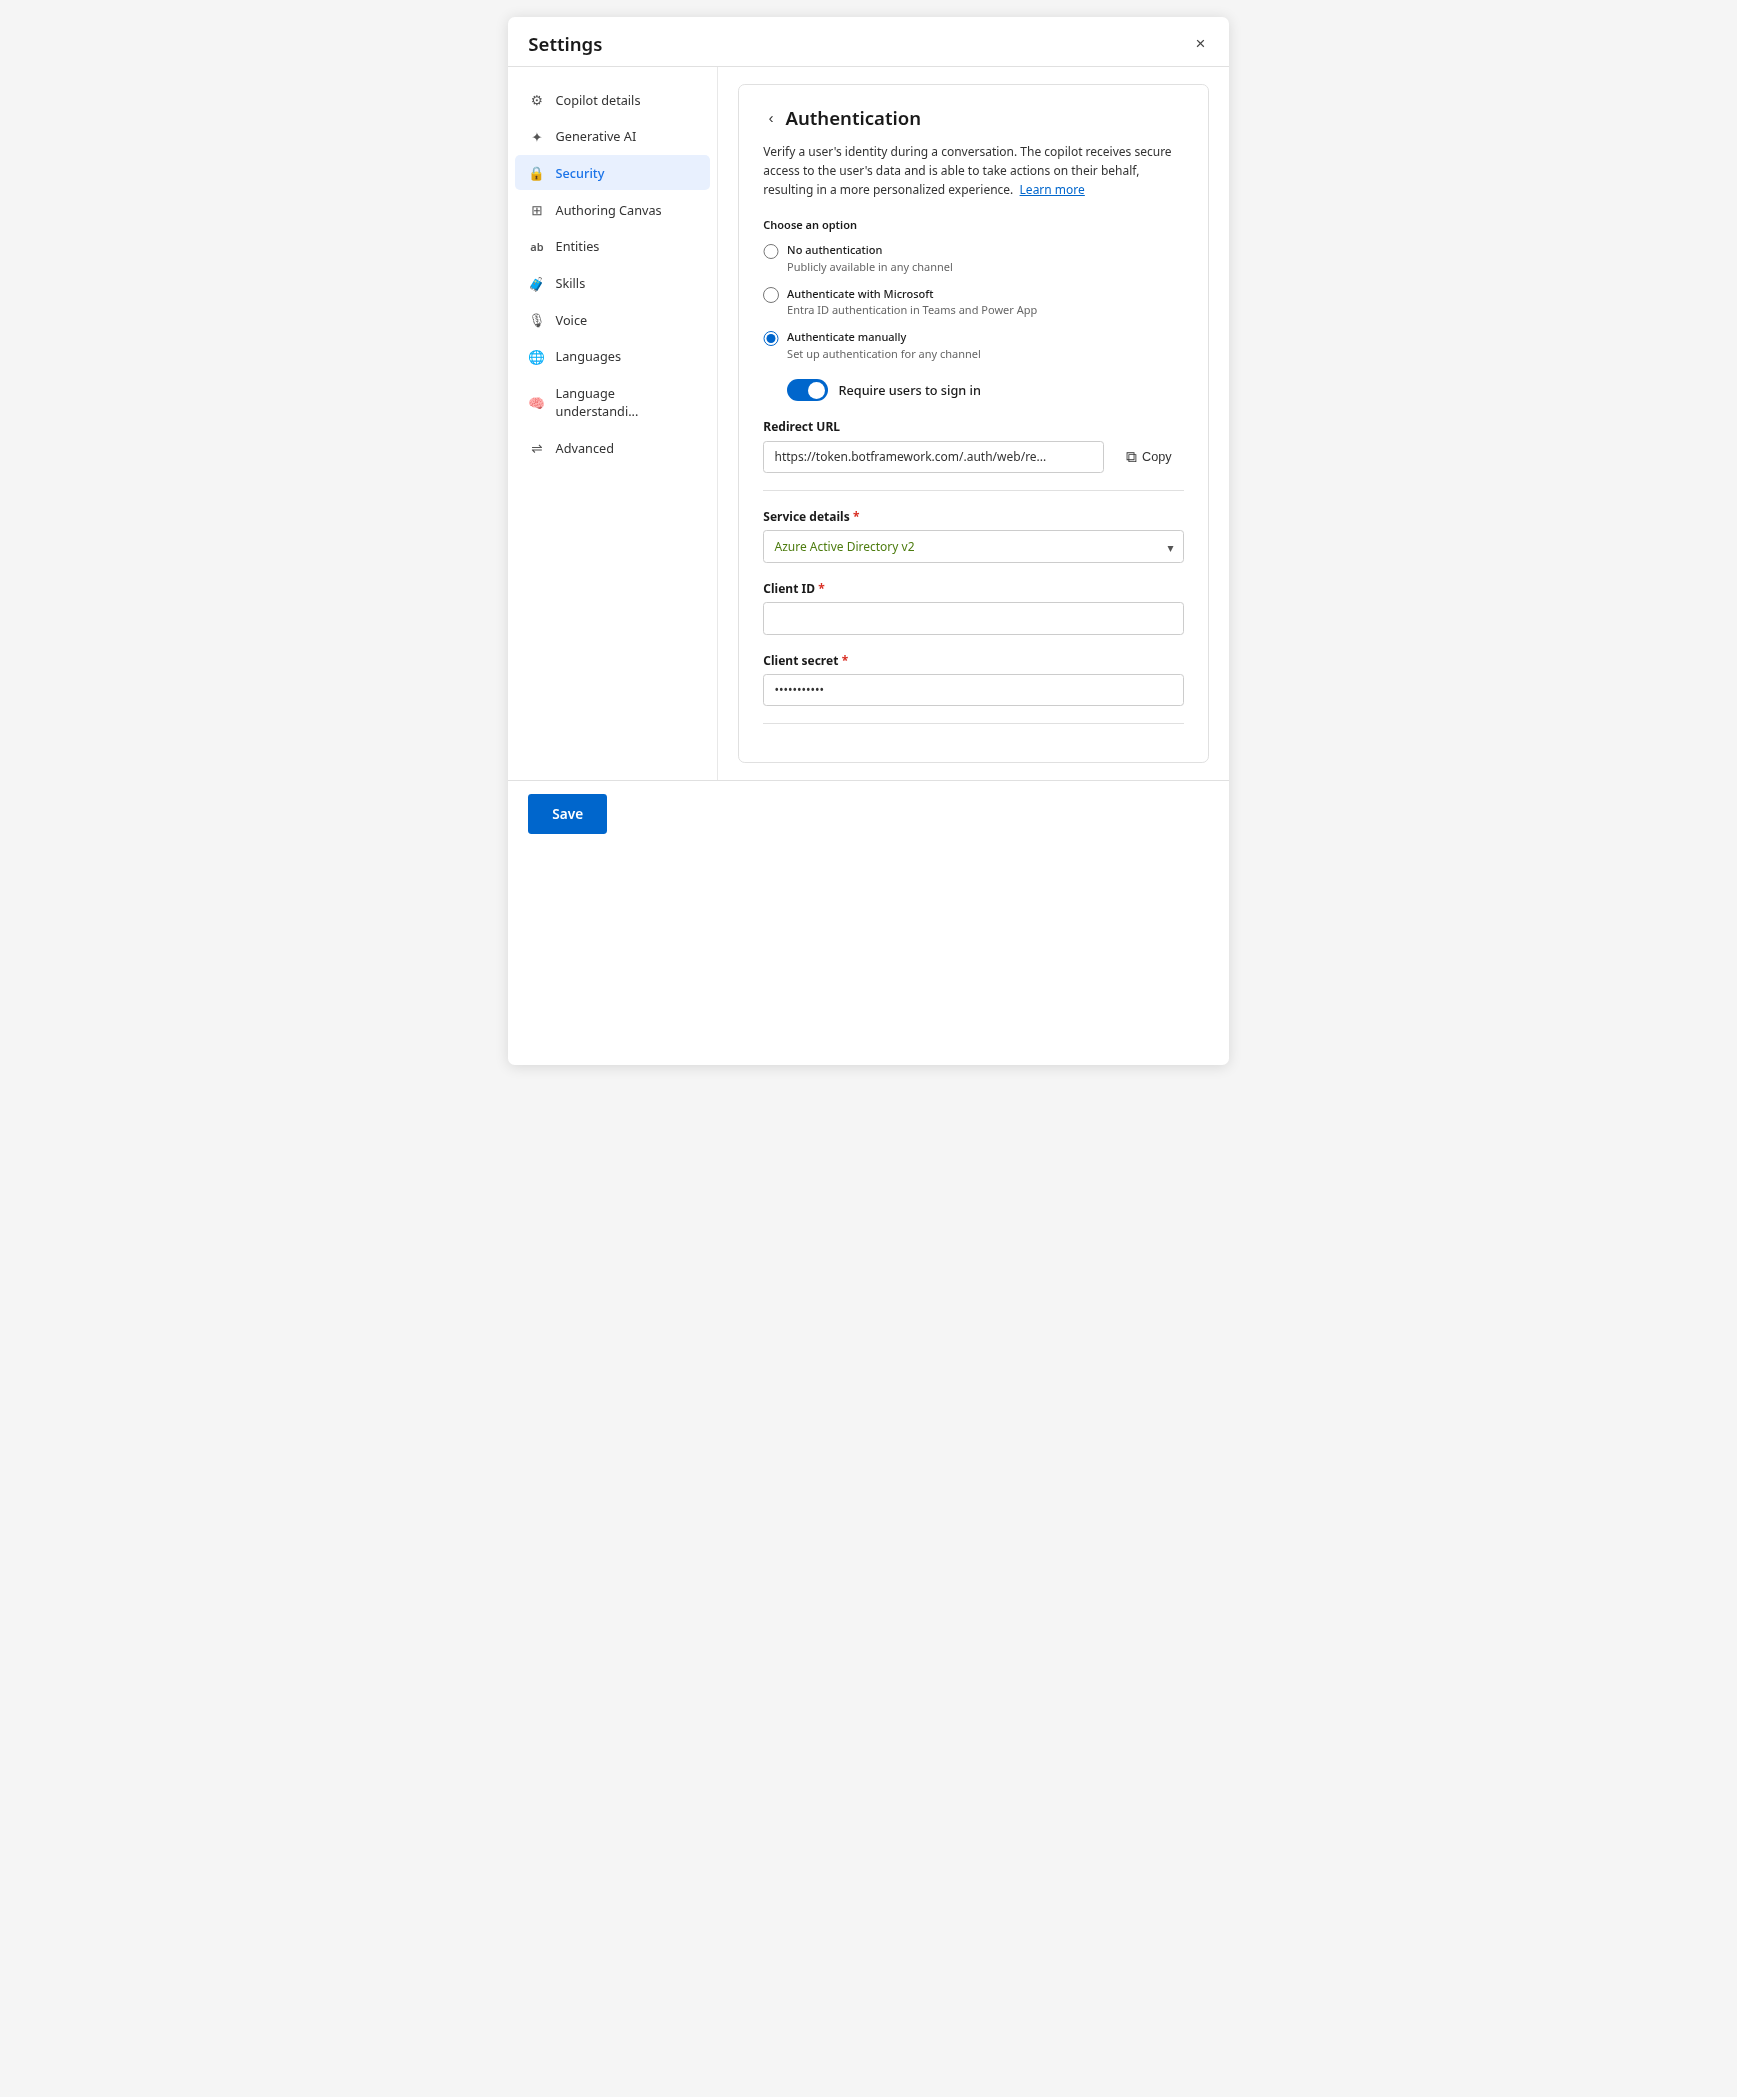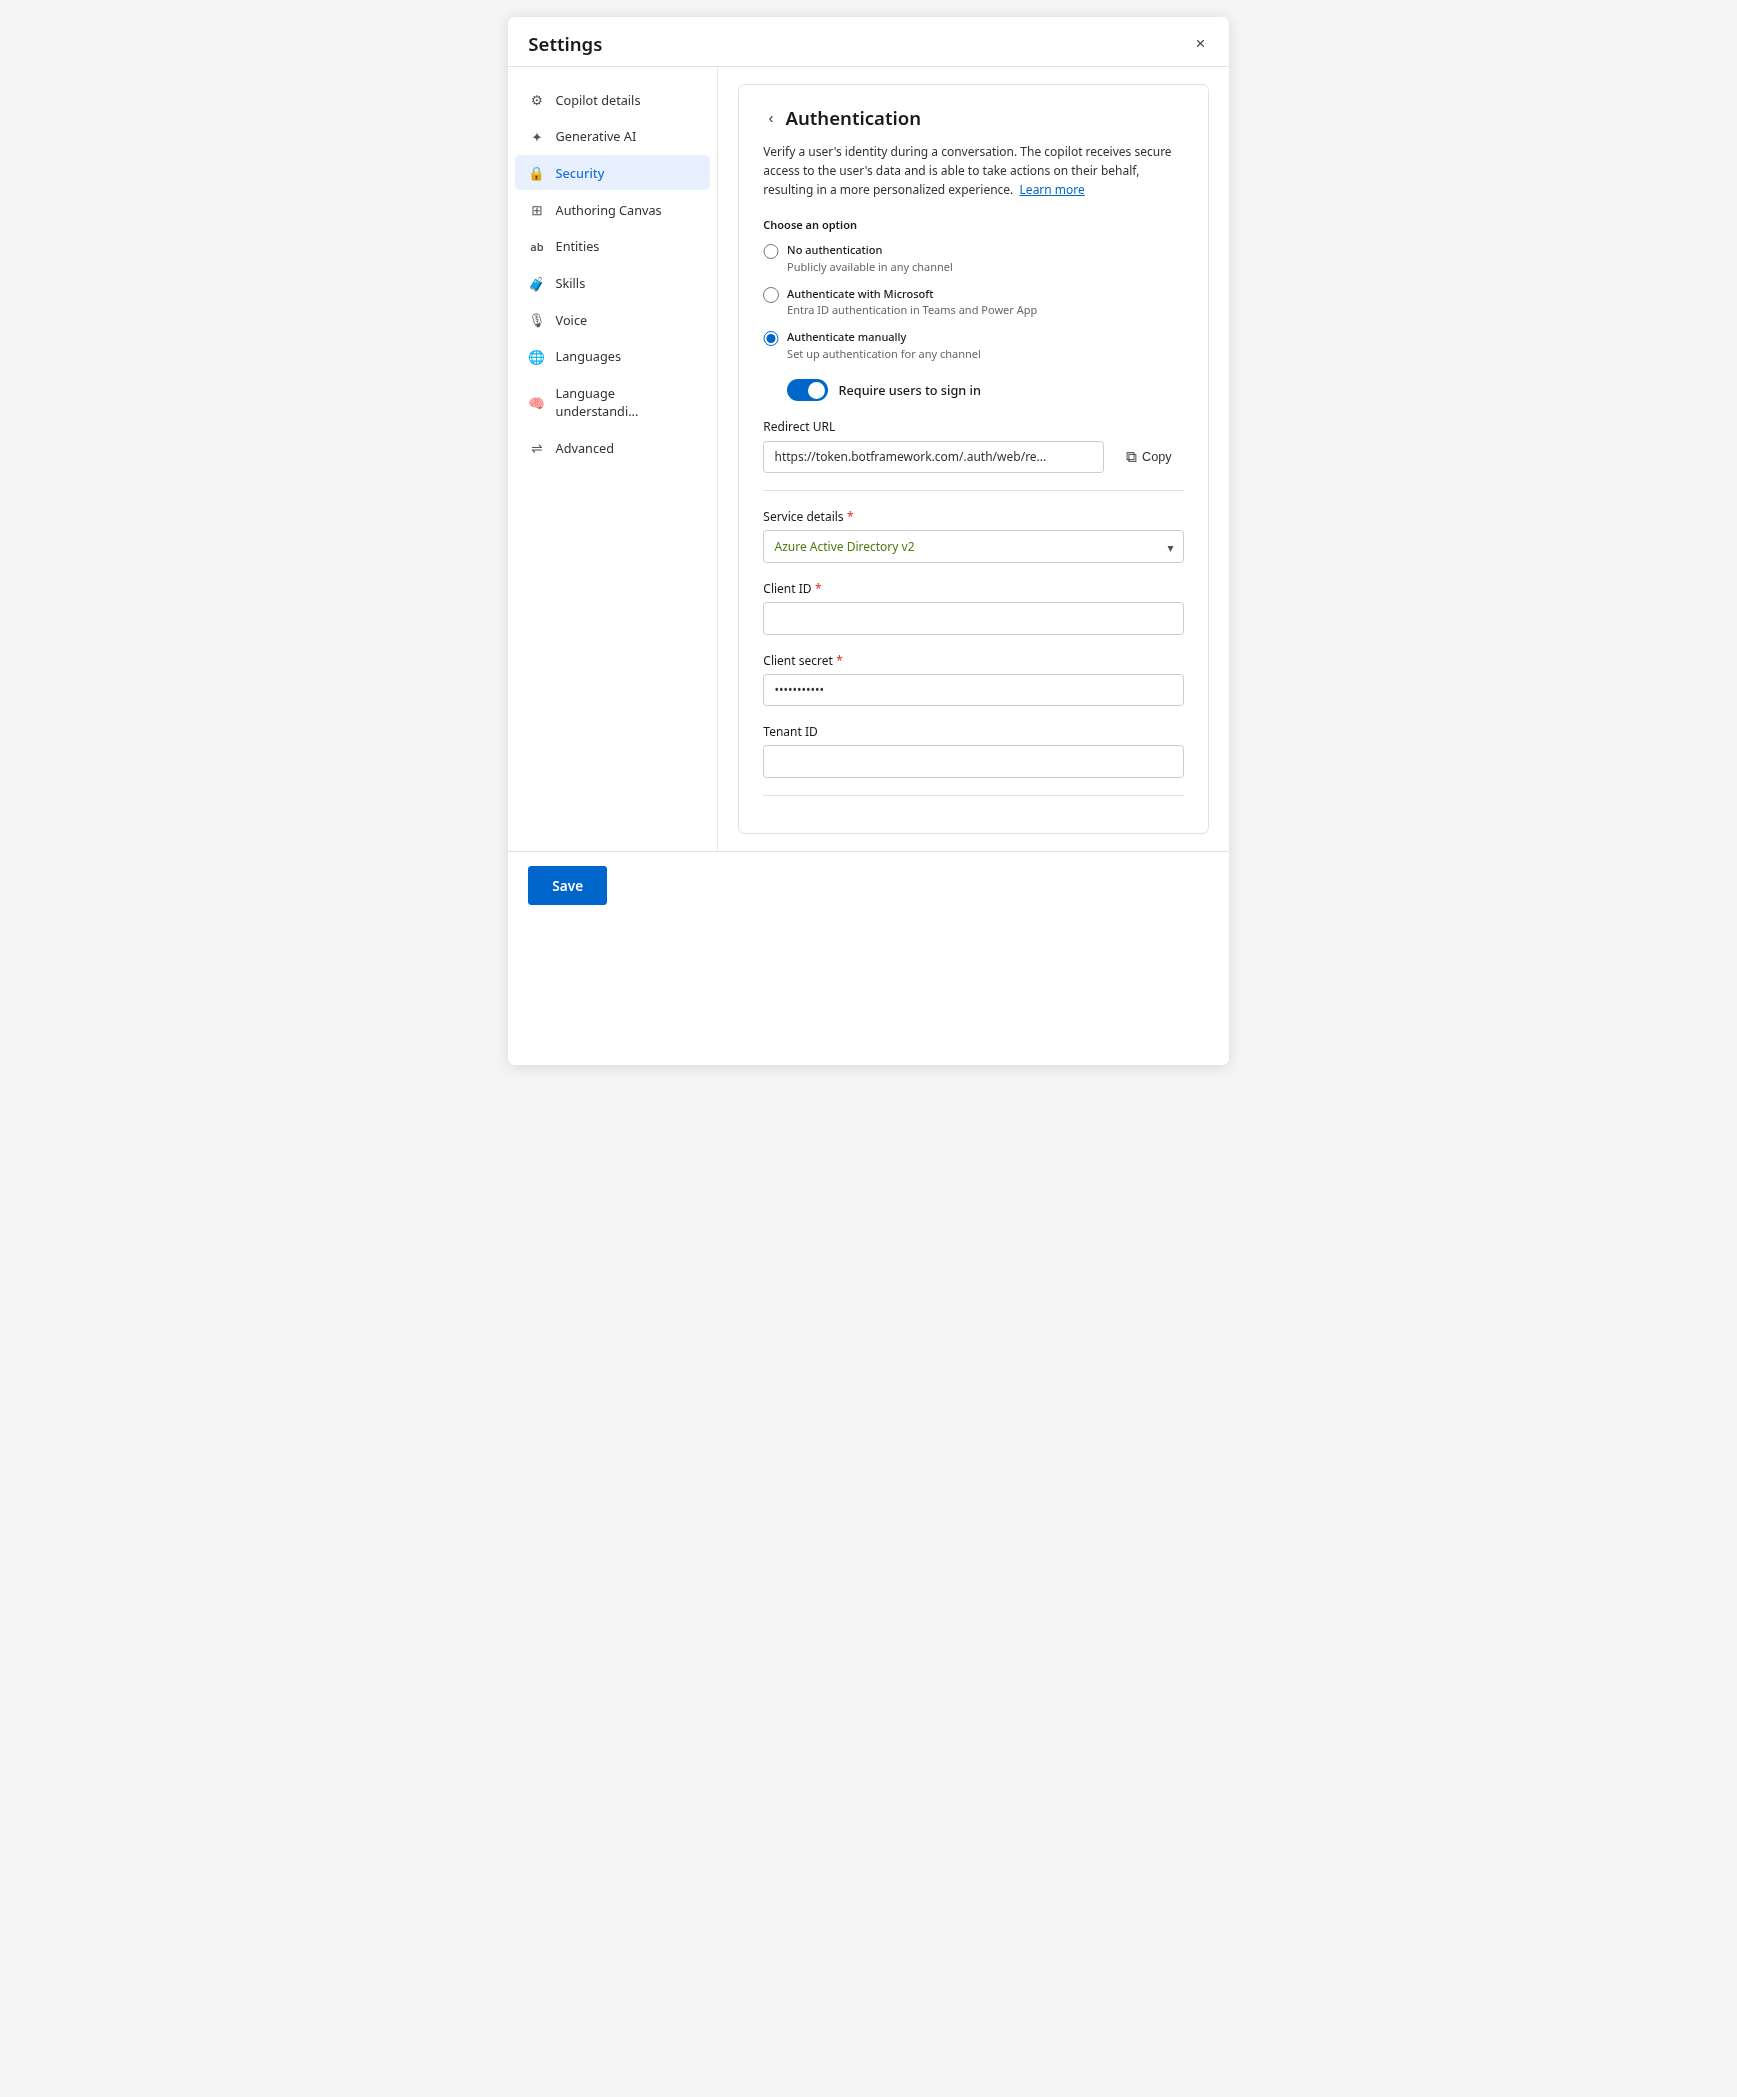--- a/index.html
+++ b/index.html
@@ -196,21 +196,21 @@
       font-size: 12.7px;
       font-weight: 500;
       color: #1a1a1a;
     }
     
     .field-section {
       margin-bottom: 17px;
     }
     .field-label {
       font-size: 12px;
-      font-weight: 400;
+      font-weight: 700;
       color: #1a1a1a;
       margin-bottom: 5.1px;
       display: flex;
       align-items: flex-end;
       gap: 3.4px;
     }
     .required-star {
       color: #d93025;
       font-size: 12px;
     }
@@ -480,26 +480,20 @@
 
         <div class="field-section">
           <div class="field-label">
             <span>Client secret</span>
             <span class="required-star">*</span>
           </div>
           <input type="password" class="text-input" value="password123" style="">
         </div>
 
 
-        <div class="field-section">
-          <div class="field-label">
-            <span>Tenant ID</span>
-          </div>
-          <input type="text" class="text-input" value="" style="">
-        </div>
 
         <hr class="divider">
 
       </div>
     </div>
   </div>
 
   <div class="footer">
     <button class="save-btn">Save</button>
   </div>

